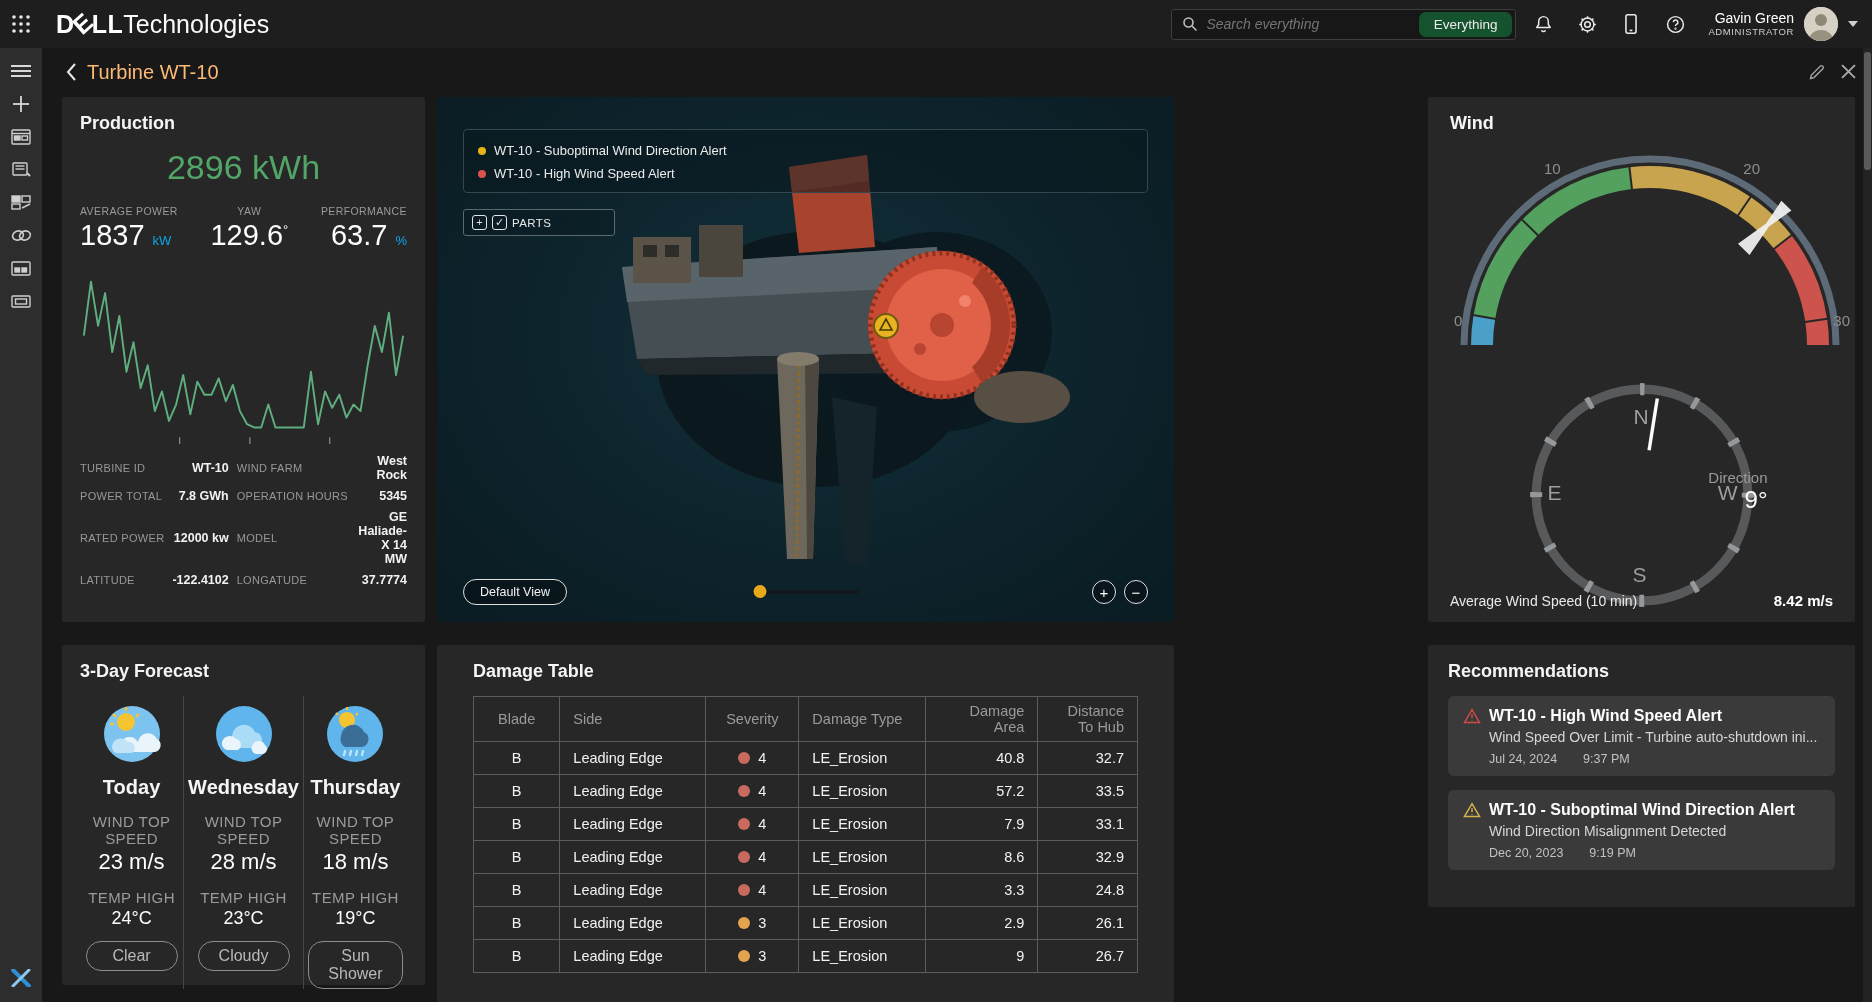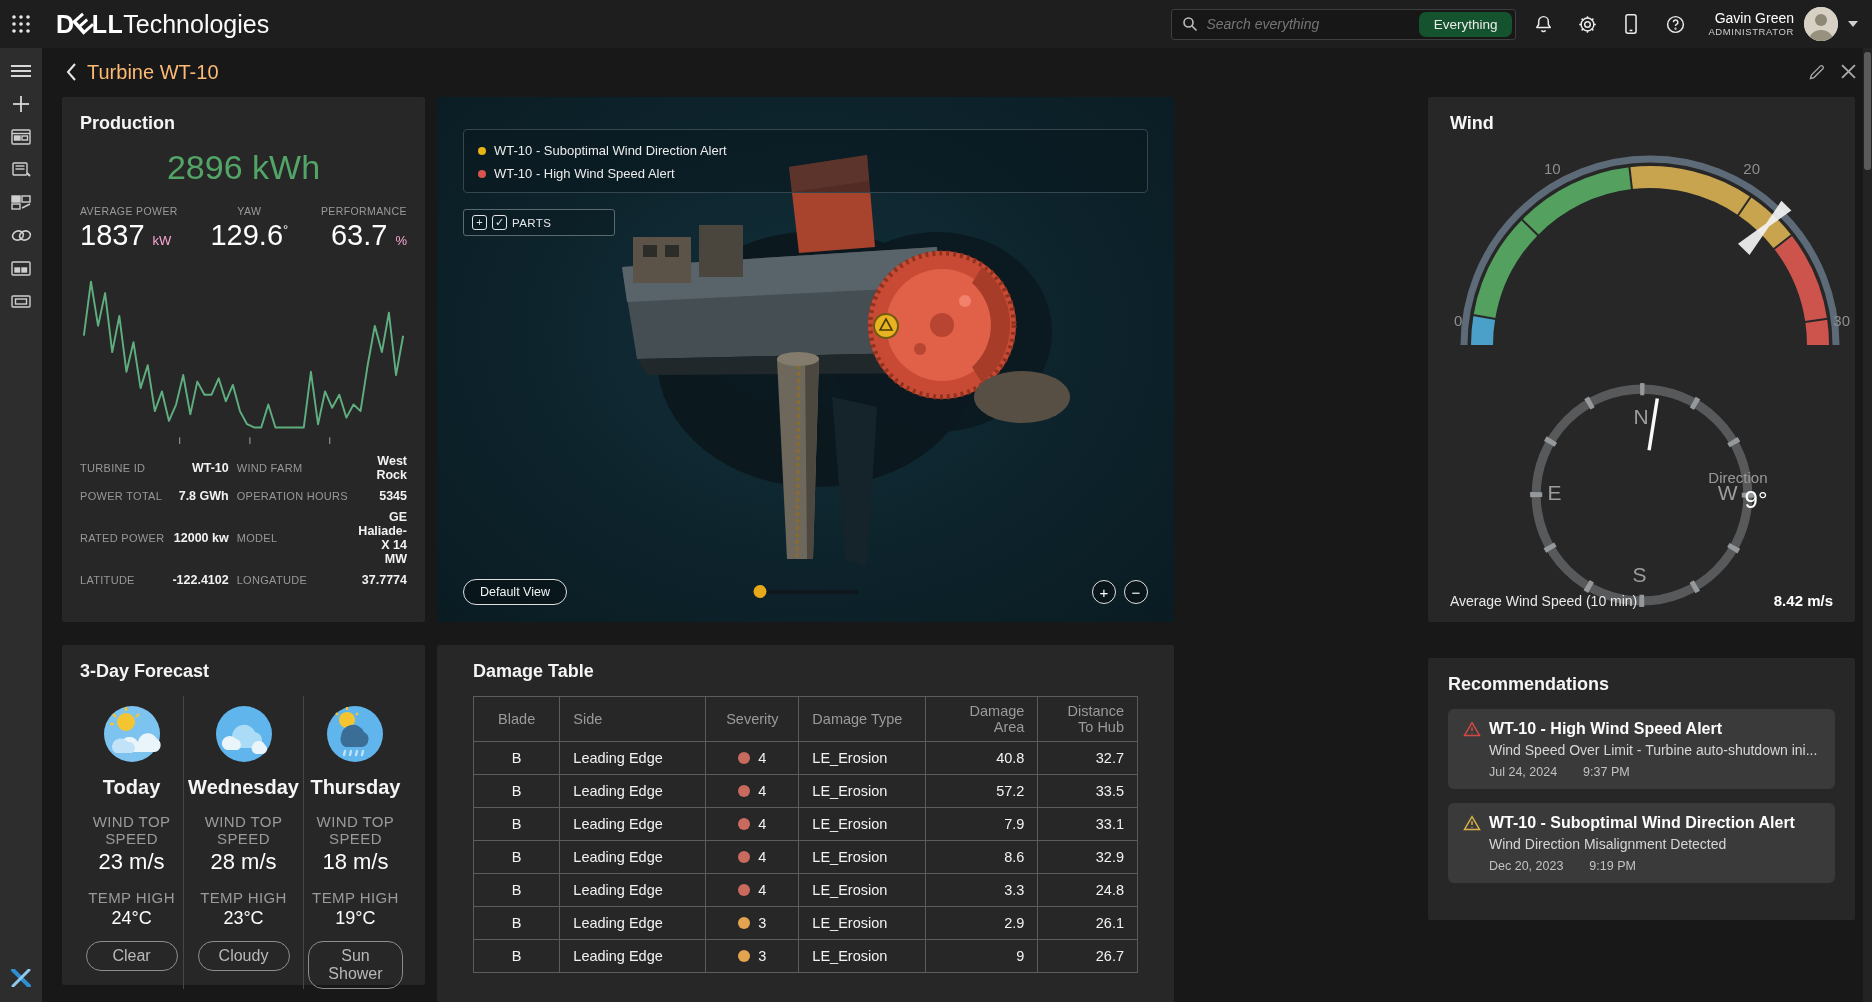--- a/index.html
+++ b/index.html
@@ -44,28 +44,28 @@
 
   
   .card { position:absolute; background:#272727; border-radius:2px; }
   .card h2 { font-size:18px; font-weight:700; color:#f5f5f5; }
   #card-production { left:62px; top:97px;  width:363px; height:525px; padding:16px 18px; }
   #card-viewer     { left:437px; top:97px; width:737px; height:525px; padding:0;
      background:radial-gradient(ellipse at 50% 45%, #123039 0%, #0d222b 60%, #0a1b22 100%); overflow:hidden; }
   #card-wind       { left:1428px; top:97px; width:427px; height:525px; padding:16px 22px; }
   #card-forecast   { left:62px; top:645px;  width:363px; height:340px; padding:16px 18px; }
   #card-damage     { left:437px; top:645px; width:737px; height:357px; padding:16px 36px; }
-  #card-recs       { left:1428px; top:645px; width:427px; height:262px; padding:16px 20px;margin-top:13px; }
+  #card-recs       { left:1428px; top:645px; width:427px; height:262px; padding:16px 20px; }
 
   
   .prod-total { text-align:center; font-size:34px; font-weight:500; color:#53a567; margin-top:14px; }
   .prod-stats { display:flex; justify-content:space-between; margin-top:18px; }
   .prod-stats .stat .slabel { font-size:10.5px; color:#9a9a9a; letter-spacing:.4px; }
   .prod-stats .stat .sval { font-size:29px; color:#fdfdfd; margin-top:2px; }
-  .prod-stats .stat .sunit { font-size:13px; color:#f9a8d4; }
+  .prod-stats .stat .sunit { font-size:13px; color:#0ea5e9; }
   .prod-stats .stat:nth-child(2){ text-align:center; }
   .prod-stats .stat:nth-child(3){ text-align:right; }
   .sparkwrap { margin-top:6px; }
   .pdetails { display:grid; grid-template-columns:auto 1fr auto 1fr; column-gap:8px; row-gap:7px; margin-top:8px; }
   .pdetails .dl { font-size:11px; color:#989898; letter-spacing:.3px; align-self:center; }
   .pdetails .dv { font-size:12.5px; color:#f2f2f2; font-weight:700; text-align:right; align-self:center; }
 
   
   .alertbox { position:absolute; left:26px; right:26px; top:32px; height:64px;
     background:rgba(10,24,30,.55); border:1px solid #35464e; border-radius:4px; padding:9px 14px; }

